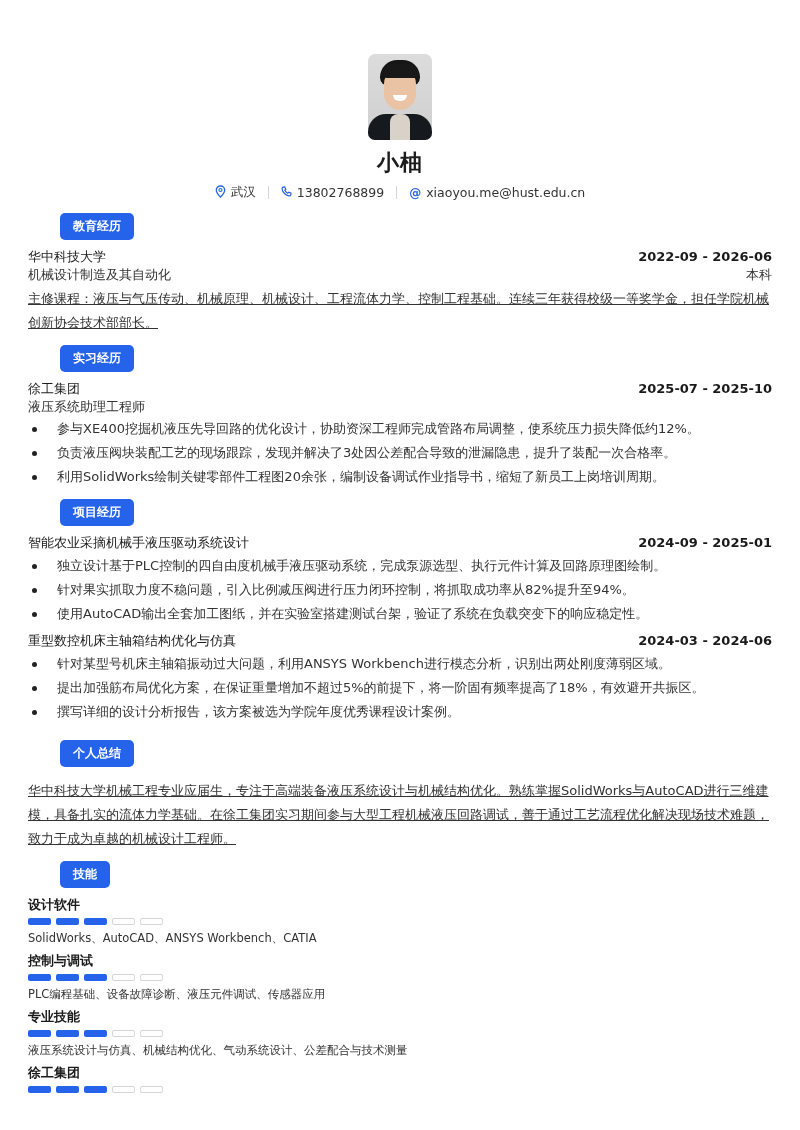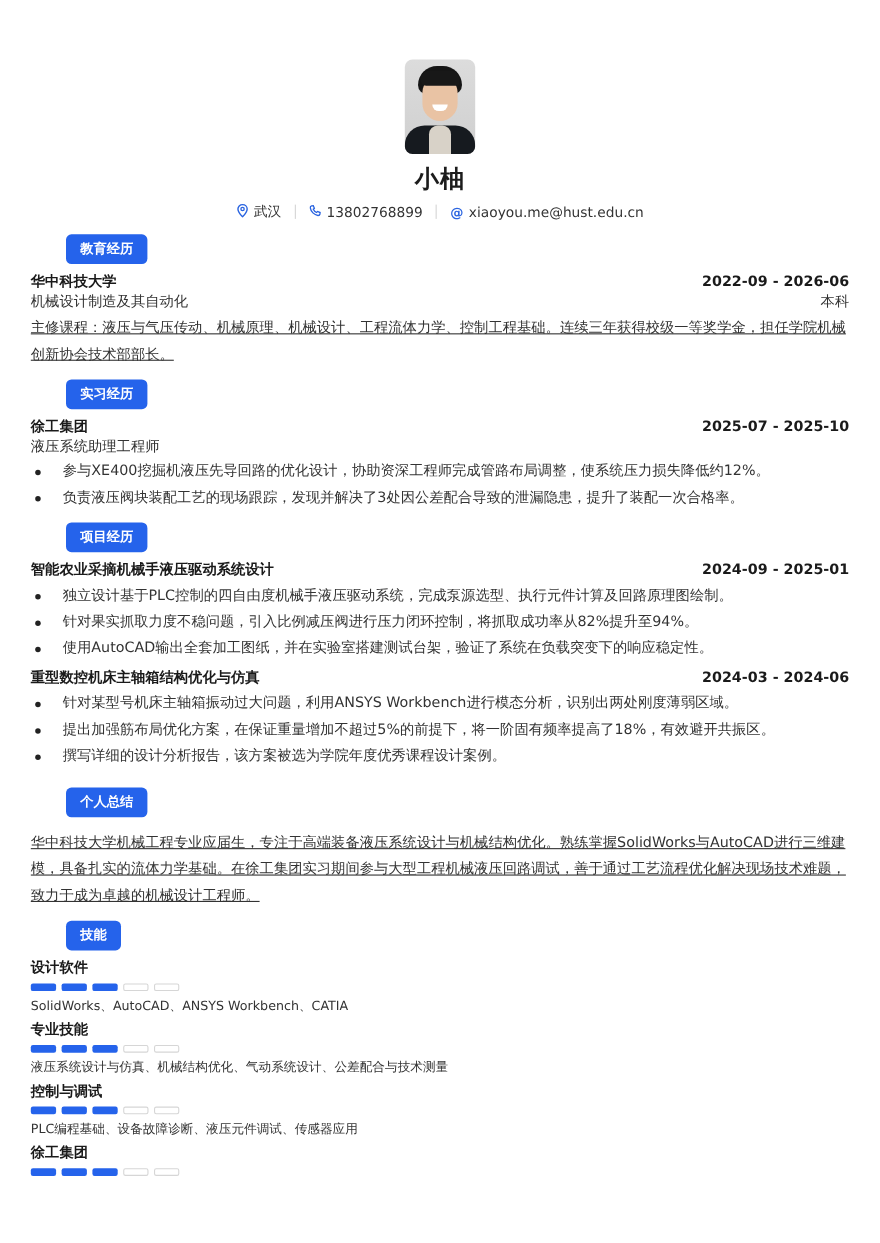--- a/index.html
+++ b/index.html
@@ -25,21 +25,21 @@
   .contact .ic { color: #2a64e0; font-size: 12px; }
   .sep { width: 1px; height: 13px; background: #d4d4d4; margin: 0 12px; }
 
   .section-tag {
     display: inline-block; background: #2563eb; color: #fff; font-size: 12px; font-weight: bold;
     padding: 5px 13px; border-radius: 5px; margin-top: 10px; margin-bottom: 8px; margin-left: 32px;
   }
   .tag-edu { margin-top: 12px; }
 
   .row { display: flex; justify-content: space-between; align-items: baseline; }
-  .title { font-weight: bold; font-size: 13px; color: #1a1a1a; line-height: 18px; }
+  .title { font-weight: normal; font-size: 13px; color: #1a1a1a; line-height: 18px; }
   .date { font-weight: bold; font-size: 13px; color: #1a1a1a; }
   .sub { font-size: 13px; color: #333; line-height: 17px; }
   .para { font-size: 13px; color: #333; line-height: 24px; margin-top: 4px; text-decoration: underline; }
 
   ul.bullets { list-style: none; margin-top: 2px; }
   ul.bullets li { position: relative; padding-left: 29px; font-size: 13px; line-height: 24px; color: #333; }
   ul.bullets li::before { content: ""; position: absolute; left: 4px; top: 10px; width: 5px; height: 5px; background: #222; border-radius: 50%; }
 
   .proj { margin-bottom: 6px; }
 
@@ -108,20 +108,21 @@
   <div>
     <div class="section-tag">实习经历</div>
     <div class="row">
       <span class="title">徐工集团</span>
       <span class="date">2025-07 - 2025-10</span>
     </div>
     <div class="sub">液压系统助理工程师</div>
     <ul class="bullets">
       <li>参与XE400挖掘机液压先导回路的优化设计，协助资深工程师完成管路布局调整，使系统压力损失降低约12%。</li>
       <li>负责液压阀块装配工艺的现场跟踪，发现并解决了3处因公差配合导致的泄漏隐患，提升了装配一次合格率。</li>
+      <li>利用SolidWorks绘制关键零部件工程图20余张，编制设备调试作业指导书，缩短了新员工上岗培训周期。</li>
     </ul>
   </div>
 
   <div>
     <div class="section-tag">项目经历</div>
     <div class="proj">
       <div class="row">
         <span class="title">智能农业采摘机械手液压驱动系统设计</span>
         <span class="date">2024-09 - 2025-01</span>
       </div>
@@ -157,42 +158,42 @@
           <div class="bars">
             <div class="bar on"></div>
             <div class="bar on"></div>
             <div class="bar on"></div>
             <div class="bar off"></div>
             <div class="bar off"></div>
           </div>
           <div class="skill-desc">SolidWorks、AutoCAD、ANSYS Workbench、CATIA</div>
         </div>
         <div>
+          <div class="skill-name">控制与调试</div>
+          <div class="bars">
+            <div class="bar on"></div>
+            <div class="bar on"></div>
+            <div class="bar on"></div>
+            <div class="bar off"></div>
+            <div class="bar off"></div>
+          </div>
+          <div class="skill-desc">PLC编程基础、设备故障诊断、液压元件调试、传感器应用</div>
+        </div>
+        <div>
           <div class="skill-name">专业技能</div>
           <div class="bars">
             <div class="bar on"></div>
             <div class="bar on"></div>
             <div class="bar on"></div>
             <div class="bar off"></div>
             <div class="bar off"></div>
           </div>
           <div class="skill-desc">液压系统设计与仿真、机械结构优化、气动系统设计、公差配合与技术测量</div>
         </div>
         <div>
-          <div class="skill-name">控制与调试</div>
-          <div class="bars">
-            <div class="bar on"></div>
-            <div class="bar on"></div>
-            <div class="bar on"></div>
-            <div class="bar off"></div>
-            <div class="bar off"></div>
-          </div>
-          <div class="skill-desc">PLC编程基础、设备故障诊断、液压元件调试、传感器应用</div>
-        </div>
-        <div>
           <div class="skill-name">徐工集团</div>
           <div class="bars">
             <div class="bar on"></div>
             <div class="bar on"></div>
             <div class="bar on"></div>
             <div class="bar off"></div>
             <div class="bar off"></div>
           </div>
         </div>
       </div>

